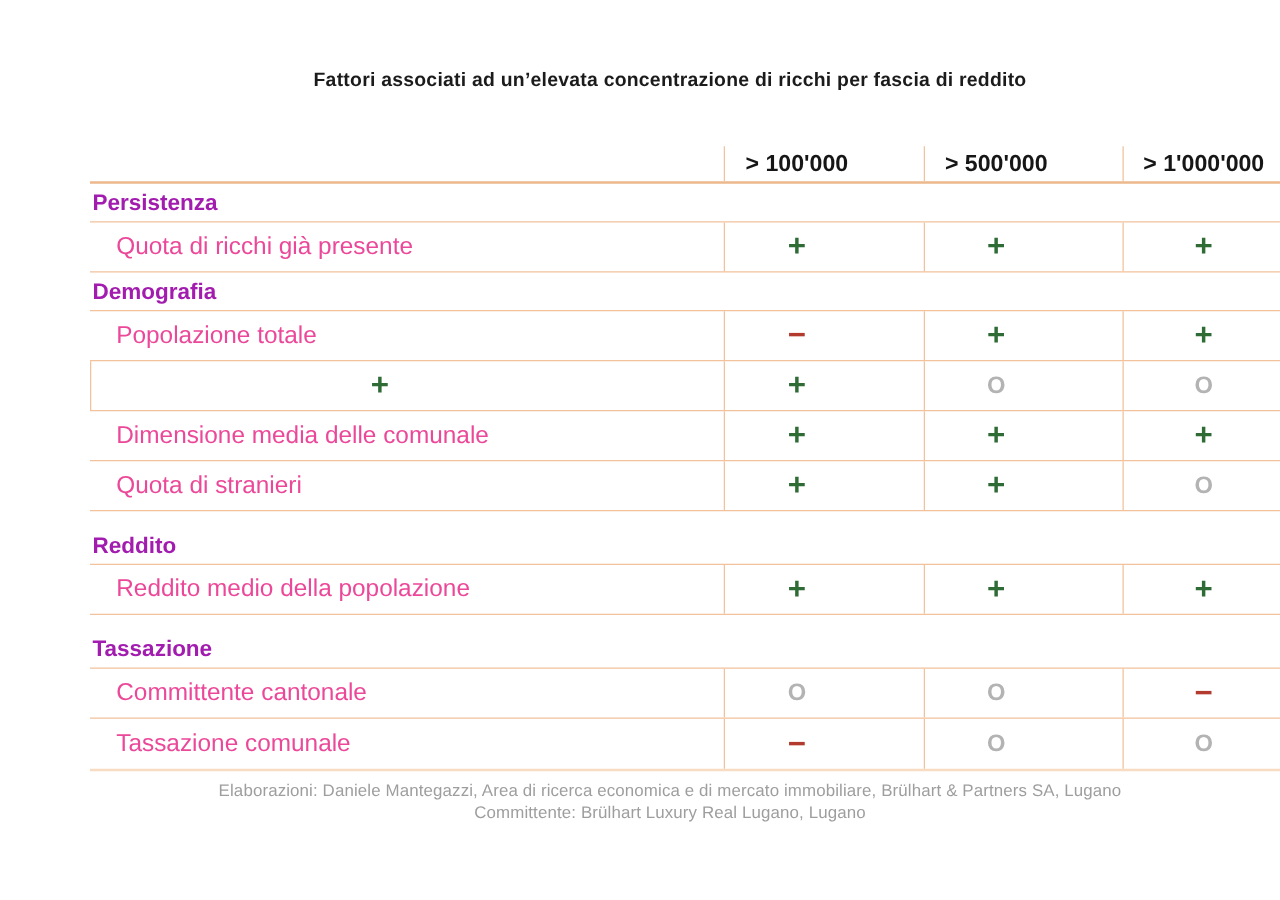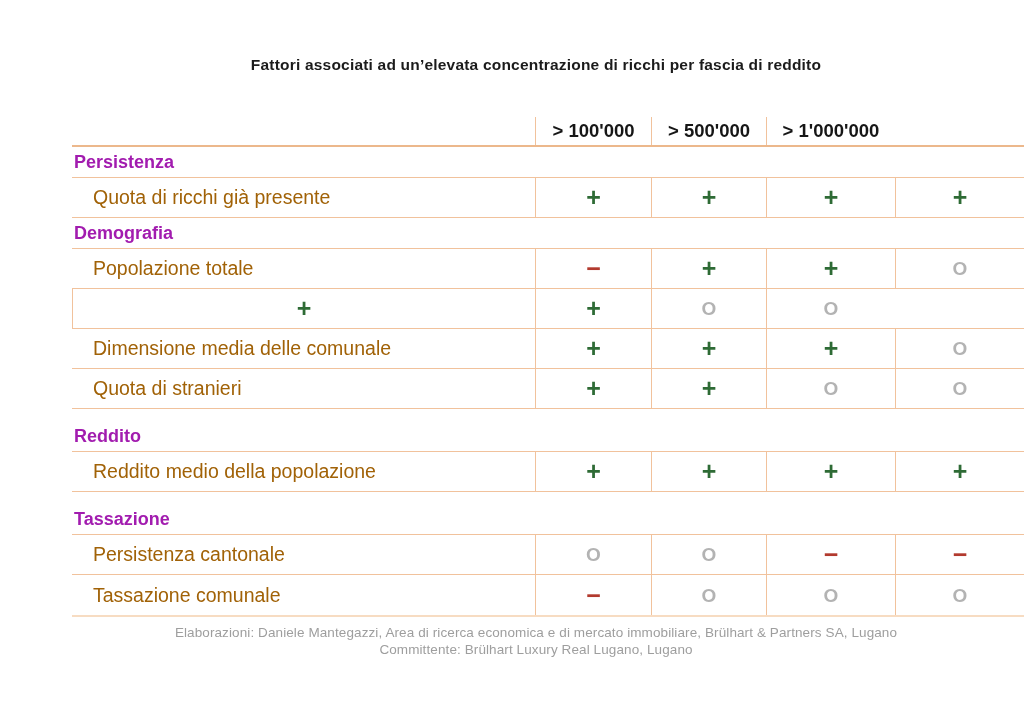--- a/index.html
+++ b/index.html
@@ -30,20 +30,21 @@
     position: absolute;
     top: 117px;
     left: 48px;
     width: 952px;
   }
 
   .row {
     display: grid;
     grid-template-columns: 463px 116px 115px 129px 129px;
     box-sizing: border-box;
+    gap: 44px;
   }
   .row.header-row {
     height: 30px;
     border-bottom: 2px solid var(--c-grid-strong, #ecb88c);
   }
   .row.data {
     height: 40px;
     border-bottom: 1.5px solid var(--c-grid, #f1c29c);
   }
   #table-body > .row.data:last-child {
@@ -70,21 +71,21 @@
     font-size: 18.5px;
     color: #161616;
   }
   .cell.sym {
     justify-content: center;
     border-left: 1.5px solid var(--c-grid, #f1c29c);
   }
   .cell.label-cell {
     padding-left: 21px;
     font-size: 19.5px;
-    color: #a16207;
+    color: #ec4899;
     text-align: right;
   }
   .section-label {
     padding-left: 2px;
     font-size: 18px;
     font-weight: 700;
     color: #a21caf;
   }
 
   .glyph { font-weight: 700; line-height: 1; }
@@ -214,21 +215,21 @@
             <span class="glyph pos">+</span>
           </div>
           <div class="cell sym">
             <span class="glyph pos">+</span>
           </div>
         </div>
         <div class="row section gapped">
           <div class="section-label">Tassazione</div>
         </div>
         <div class="row data">
-          <div class="cell label-cell">Persistenza cantonale</div>
+          <div class="cell label-cell">Committente cantonale</div>
           <div class="cell sym">
             <span class="glyph neu">O</span>
           </div>
           <div class="cell sym">
             <span class="glyph neu">O</span>
           </div>
           <div class="cell sym">
             <span class="glyph neg">−</span>
           </div>
           <div class="cell sym">

